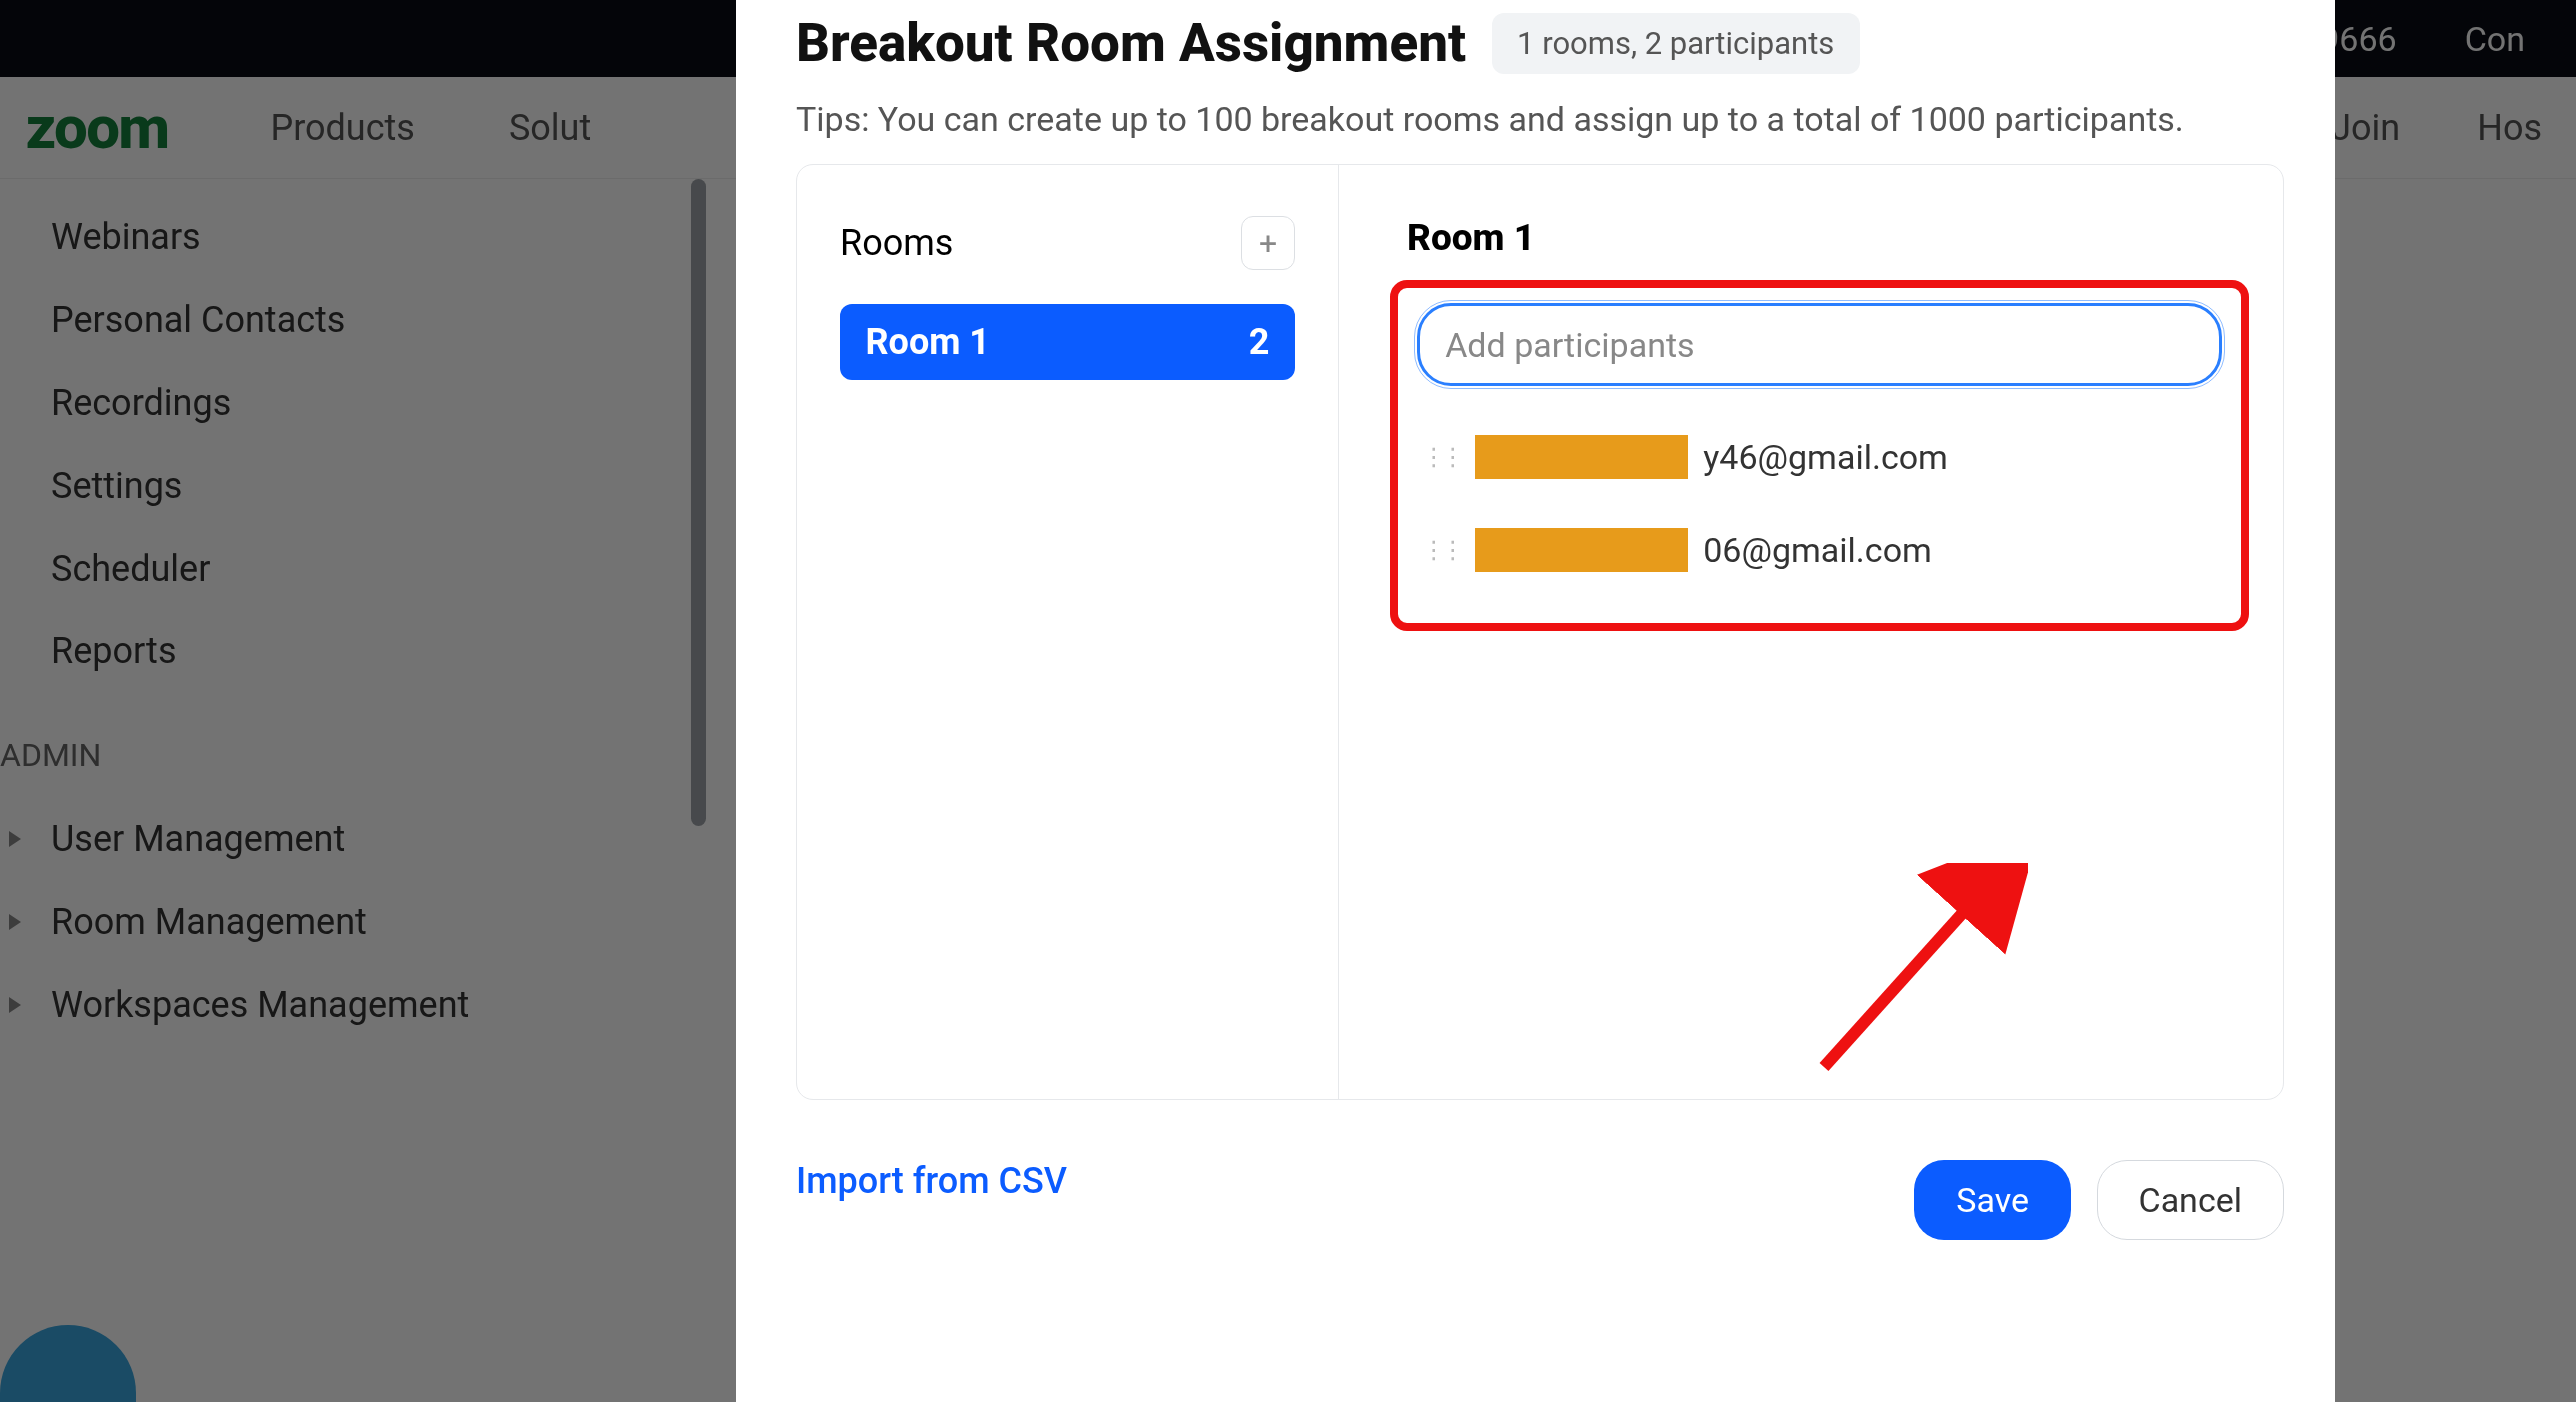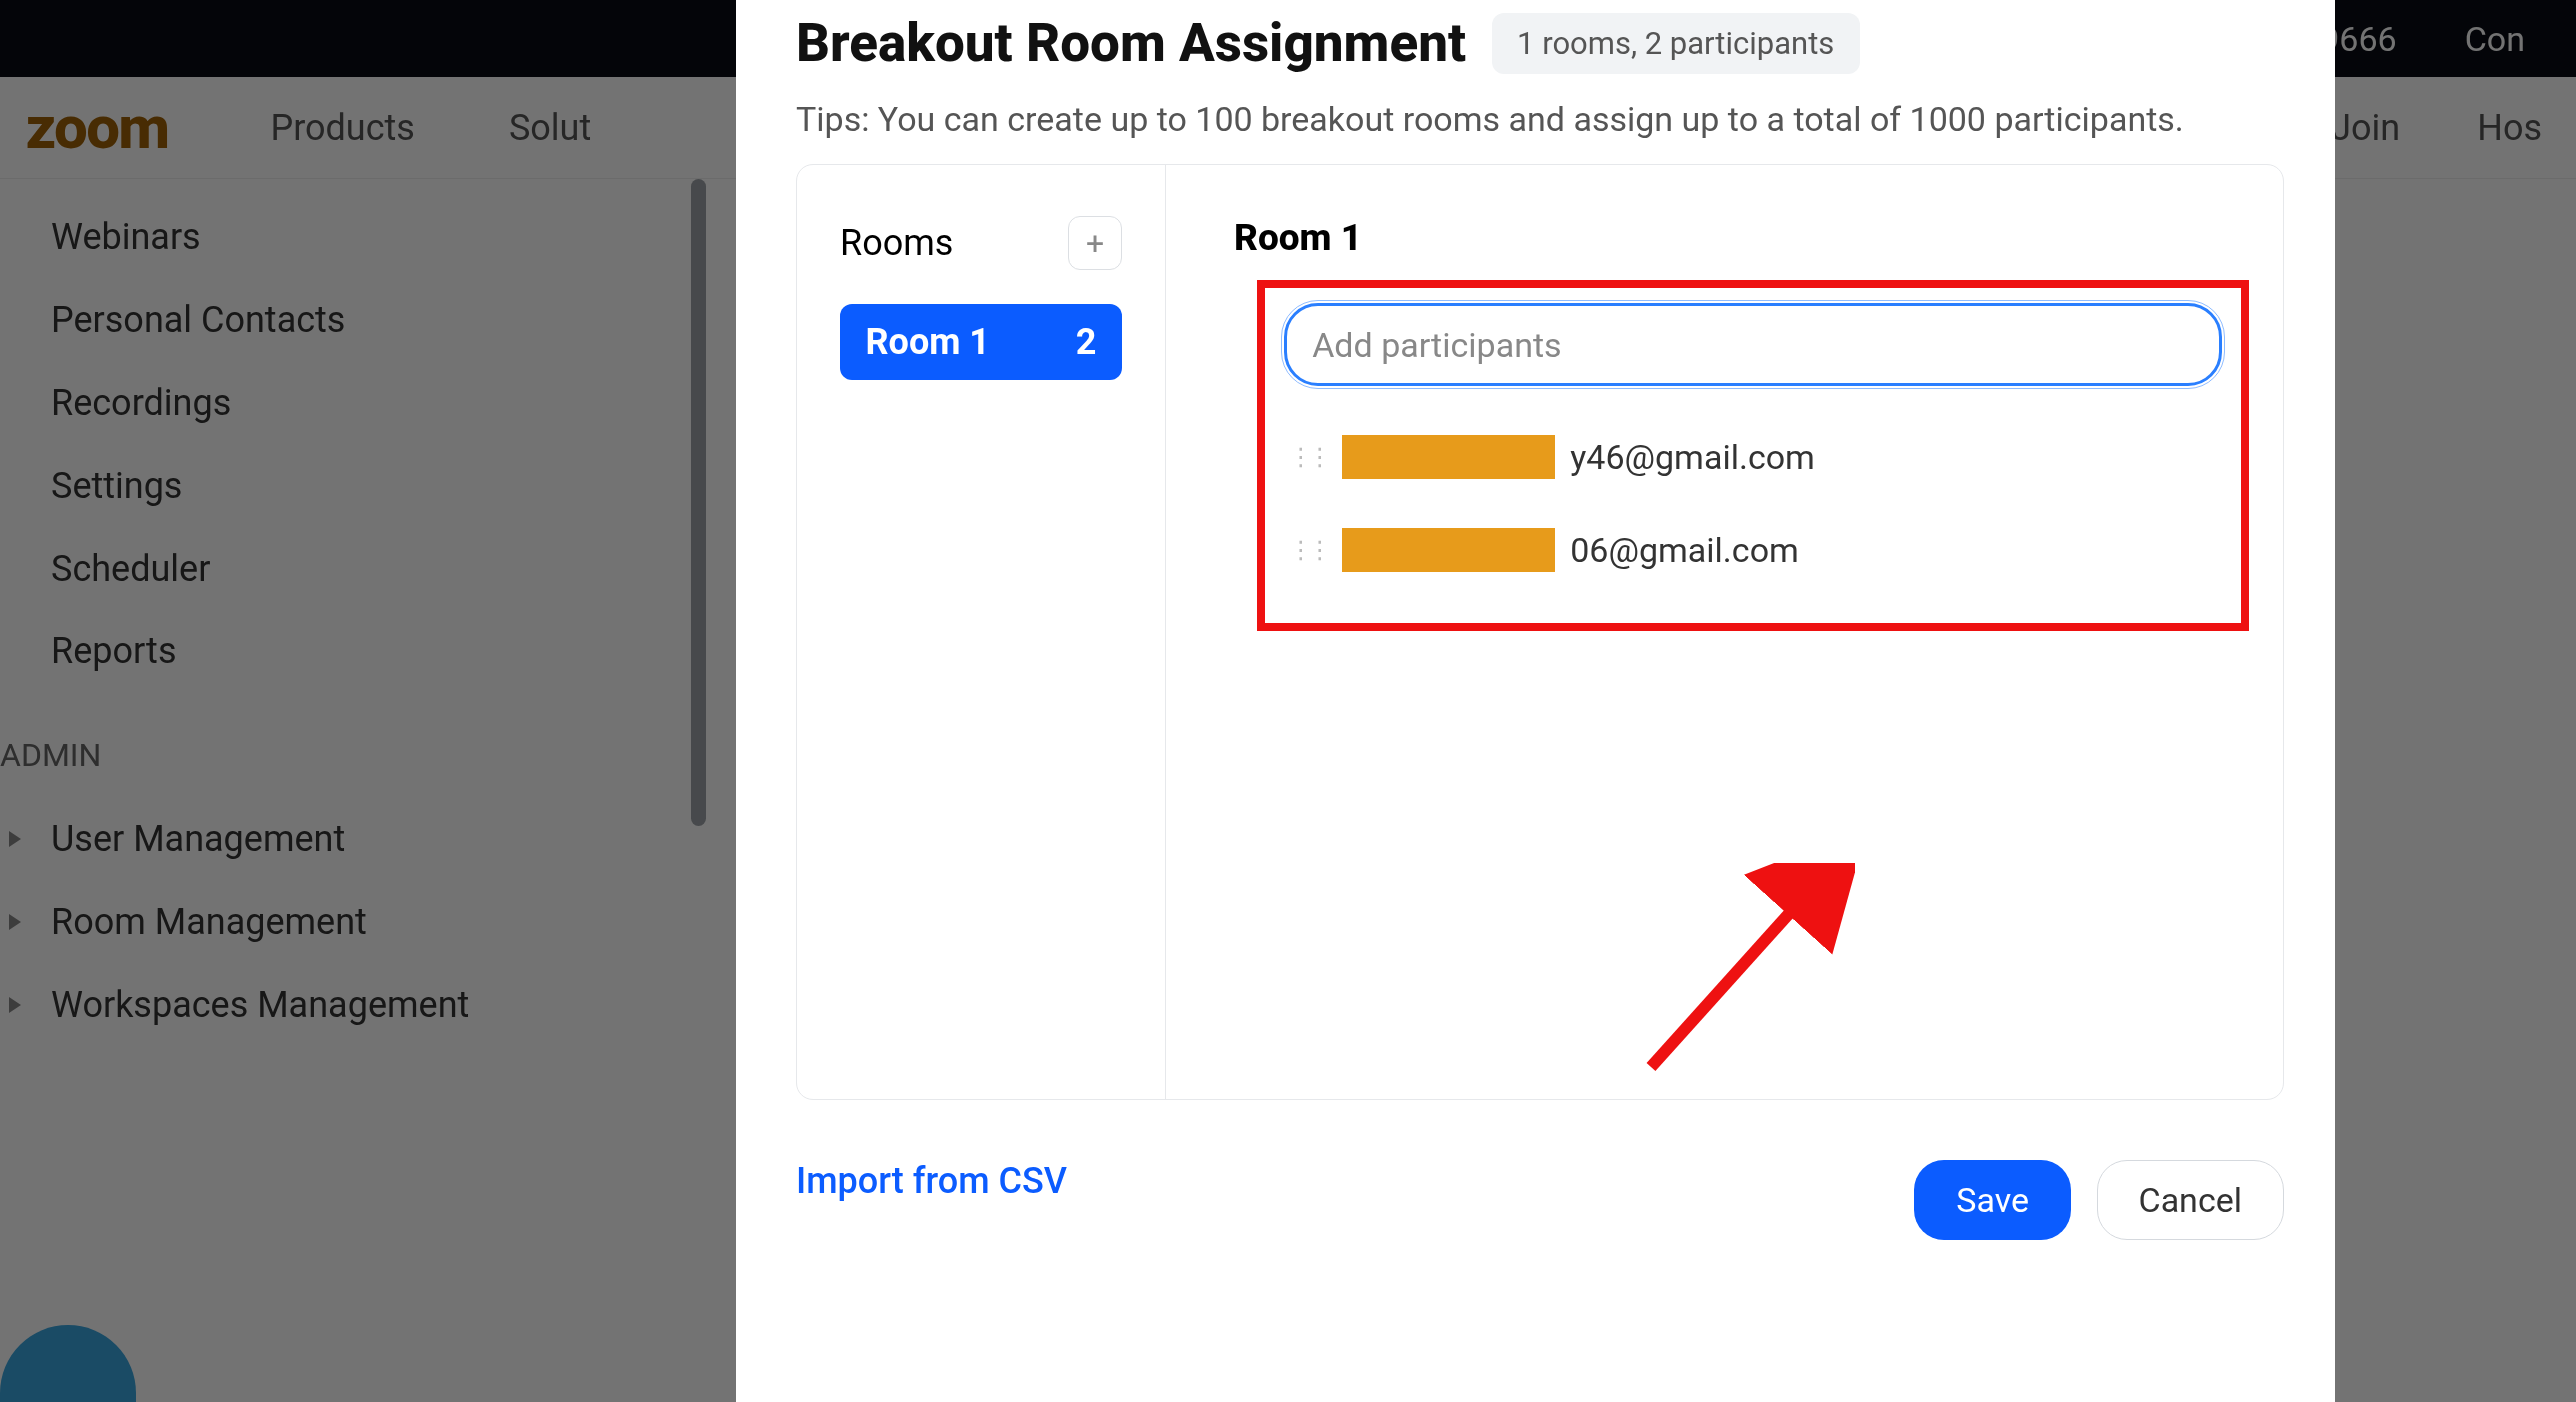--- a/index.html
+++ b/index.html
@@ -17,21 +17,21 @@
     height: 77px; background: #0a0d14; color:#fff;
     display:flex; align-items:center; justify-content:flex-end;
     padding: 0 51px; font-size: 34px;
   }
   .topbar span { margin-left: 68px; white-space:nowrap; }
   .mainnav {
     height: 102px; display:flex; align-items:center;
     padding-left: 25.5px; font-size:36px; color:#555;
     border-bottom:0.9px solid #eee;
   }
-  .logo { margin-right: 102px; color:#a16207; font-weight:800; font-size:60px; letter-spacing:-1.7px; }
+  .logo { margin-right: 102px; color:#15803d; font-weight:800; font-size:60px; letter-spacing:-1.7px; }
   .mainnav .navitem { margin-right:94px; color:#555; }
   .mainnav-right { margin-left:auto; display:flex; align-items:center; padding-right:34px;}
   .mainnav-right .navitem { margin-left:77px; margin-right:0; }
 
   .sidebar {
     position:absolute; top:179px; left:0; width:706px; bottom:0;
     padding-top:17px; font-size:36px; color:#333;
   }
   .sidebar-scroll { position:absolute; right:0; top:0; width:15.3px; height:647px; background:#9da3a8; border-radius:7.7px; }
   .side-item { padding: 20.4px 51px; font-size:36px; color:#333; }
@@ -83,24 +83,23 @@
   }
   .room-item {
     background:#0b5cff; color:#fff; border-radius:12px;
     padding: 17px 25.5px; font-size:36px; font-weight:700;
     display:flex; justify-content:space-between; align-items:center;
   }
   .panel-right { flex:1; padding:51px 34px 34px 51px; position:relative;}
   .panel-right h3 { font-size:37px; font-weight:800; margin-bottom:20.4px; padding-left:17px;}
 
   .highlight-box {
-    border:8.5px solid #e11; border-radius:0;
+    border:8.5px solid #e11; border-radius:17px;
     padding:15.3px 18.7px 51px 18.7px;
-    width:992px;
-    margin-left:40px;
+    width:859px;
   }
   .add-input {
     width:100%; padding:18.7px 25.5px; font-size:34px;
     border:3.4px solid #2a7fff; border-radius:34px;
     outline:1.7px solid #8fbcff; outline-offset:2.6px;
     color:#333;
   }
   .add-input::placeholder { color:#888; }
   .participant {
     display:flex; align-items:center; gap:15.3px;

